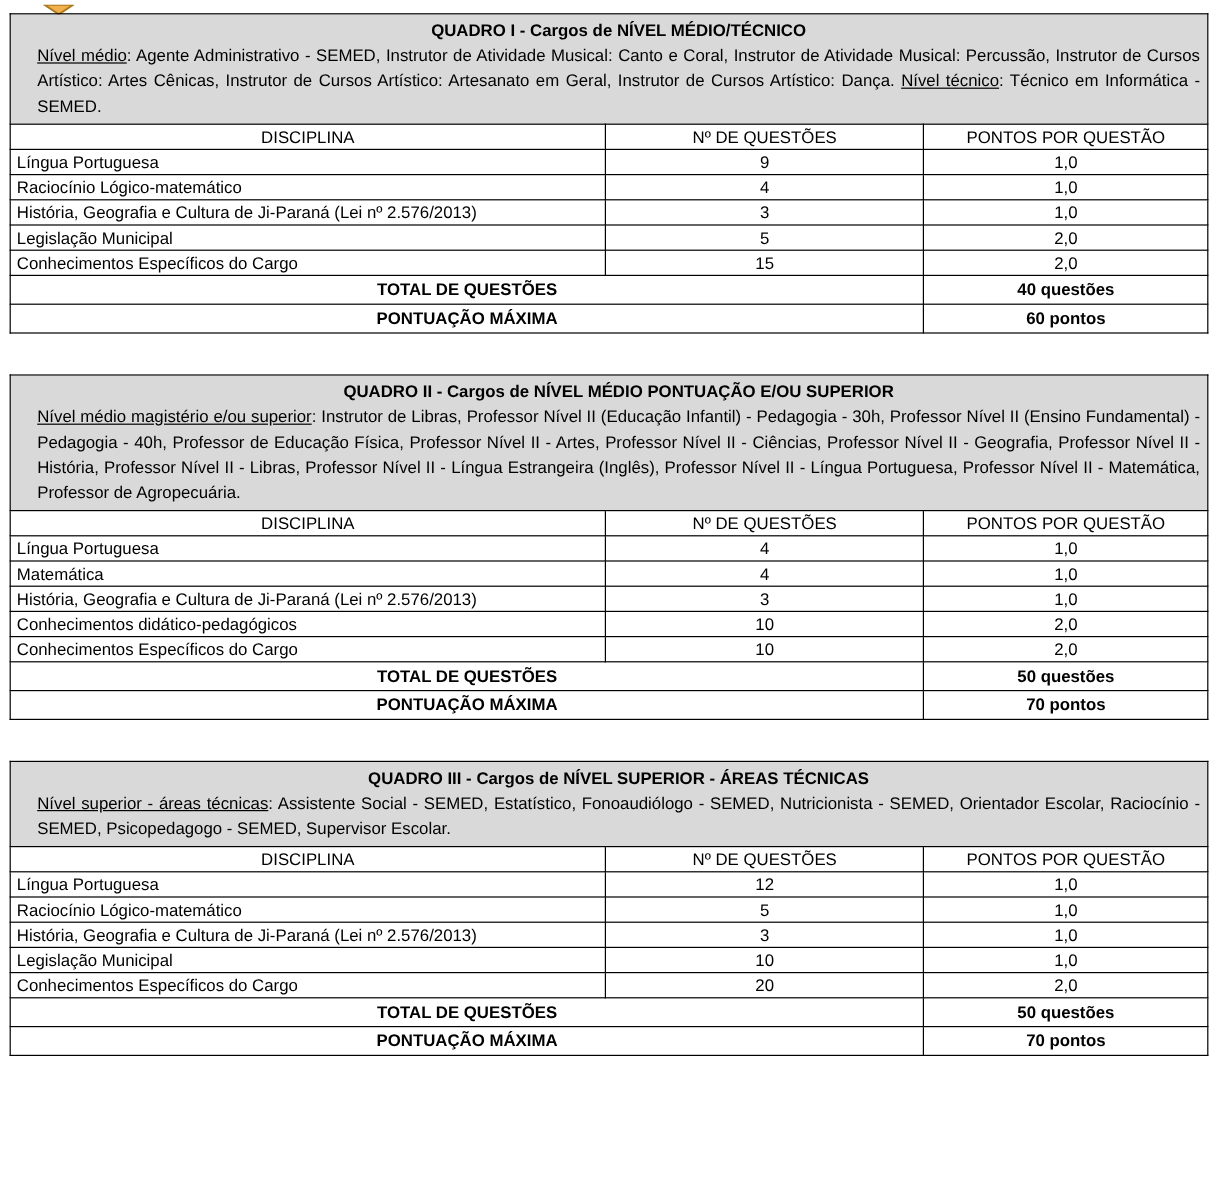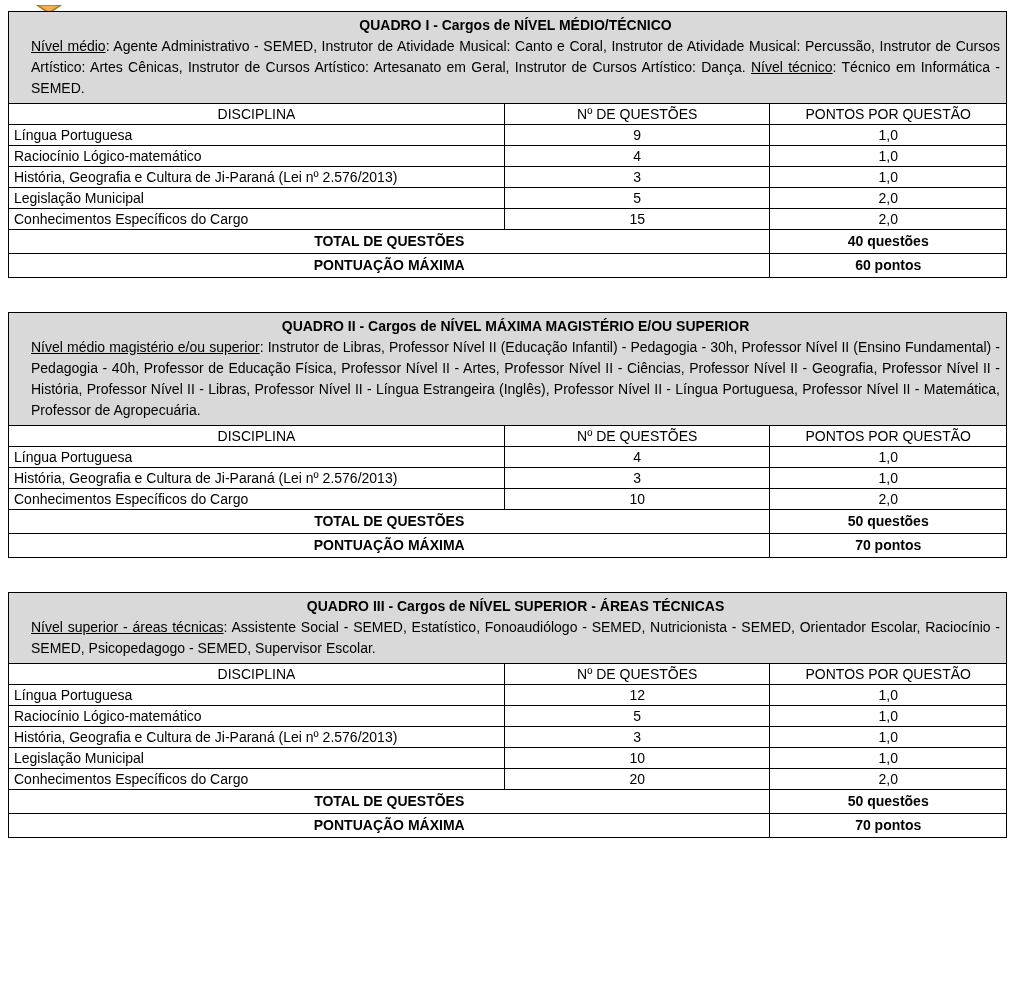--- a/index.html
+++ b/index.html
@@ -153,38 +153,48 @@
 
   <table class="quadro">
     <colgroup>
           <col class="c1">
           <col class="c2">
           <col class="c3">
         </colgroup>
     <tbody>
       <tr>
         <td class="gray-head" colspan="3">
-          <div class="q-title">QUADRO II - Cargos de NÍVEL MÁXIMA MAGISTÉRIO E/OU SUPERIOR</div>
+          <div class="q-title">QUADRO II - Cargos de NÍVEL MÉDIO PONTUAÇÃO E/OU SUPERIOR</div>
           <div class="q-desc"><span class="u">Nível médio magistério e/ou superior</span><span>: Instrutor de Libras, Professor Nível II (Educação Infantil) - Pedagogia - 30h, Professor Nível II (Ensino Fundamental) - Pedagogia - 40h, Professor de Educação Física, Professor Nível II - Artes, Professor Nível II - Ciências, Professor Nível II - Geografia, Professor Nível II - História, Professor Nível II - Libras, Professor Nível II - Língua Estrangeira (Inglês), Professor Nível II - Língua Portuguesa, Professor Nível II - Matemática, Professor de Agropecuária.</span></div>
         </td>
       </tr>
       <tr class="col-head">
         <td>DISCIPLINA</td>
         <td>Nº DE QUESTÕES</td>
         <td>PONTOS POR QUESTÃO</td>
       </tr>
     <tr class="data-row">
             <td class="cell-disc">Língua Portuguesa</td>
             <td class="cell-num">4</td>
             <td class="cell-pts">1,0</td>
           </tr>
           <tr class="data-row">
+            <td class="cell-disc">Matemática</td>
+            <td class="cell-num">4</td>
+            <td class="cell-pts">1,0</td>
+          </tr>
+          <tr class="data-row">
             <td class="cell-disc">História, Geografia e Cultura de Ji-Paraná (Lei nº 2.576/2013)</td>
             <td class="cell-num">3</td>
             <td class="cell-pts">1,0</td>
+          </tr>
+          <tr class="data-row">
+            <td class="cell-disc">Conhecimentos didático-pedagógicos</td>
+            <td class="cell-num">10</td>
+            <td class="cell-pts">2,0</td>
           </tr>
           <tr class="data-row">
             <td class="cell-disc">Conhecimentos Específicos do Cargo</td>
             <td class="cell-num">10</td>
             <td class="cell-pts">2,0</td>
           </tr>
           <tr class="total-row">
             <td colspan="2">TOTAL DE QUESTÕES</td>
             <td>50 questões</td>
           </tr>

